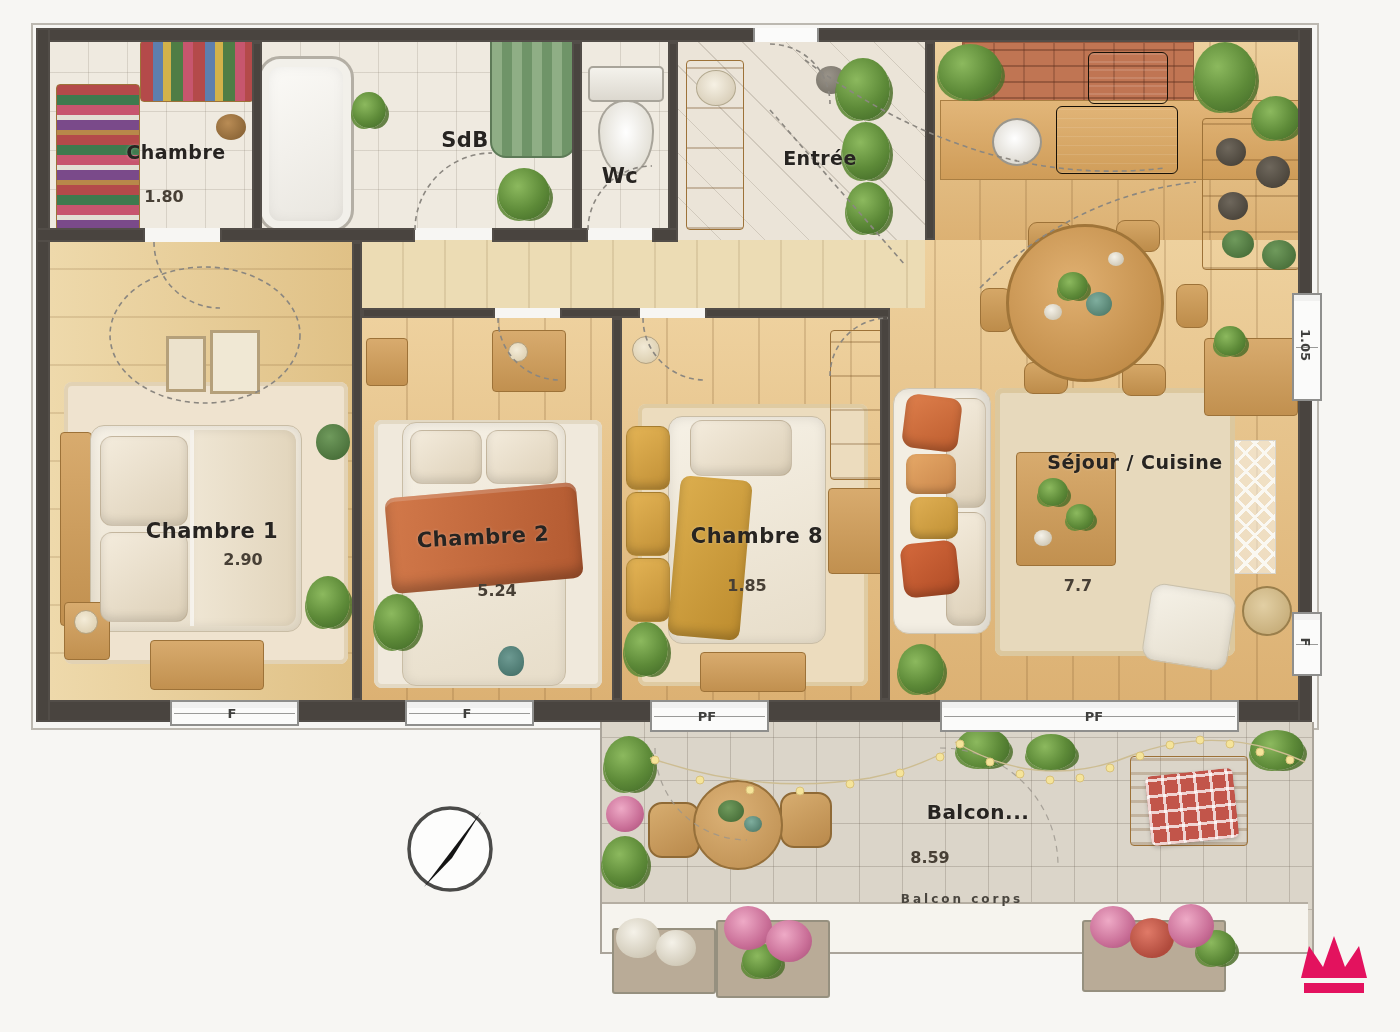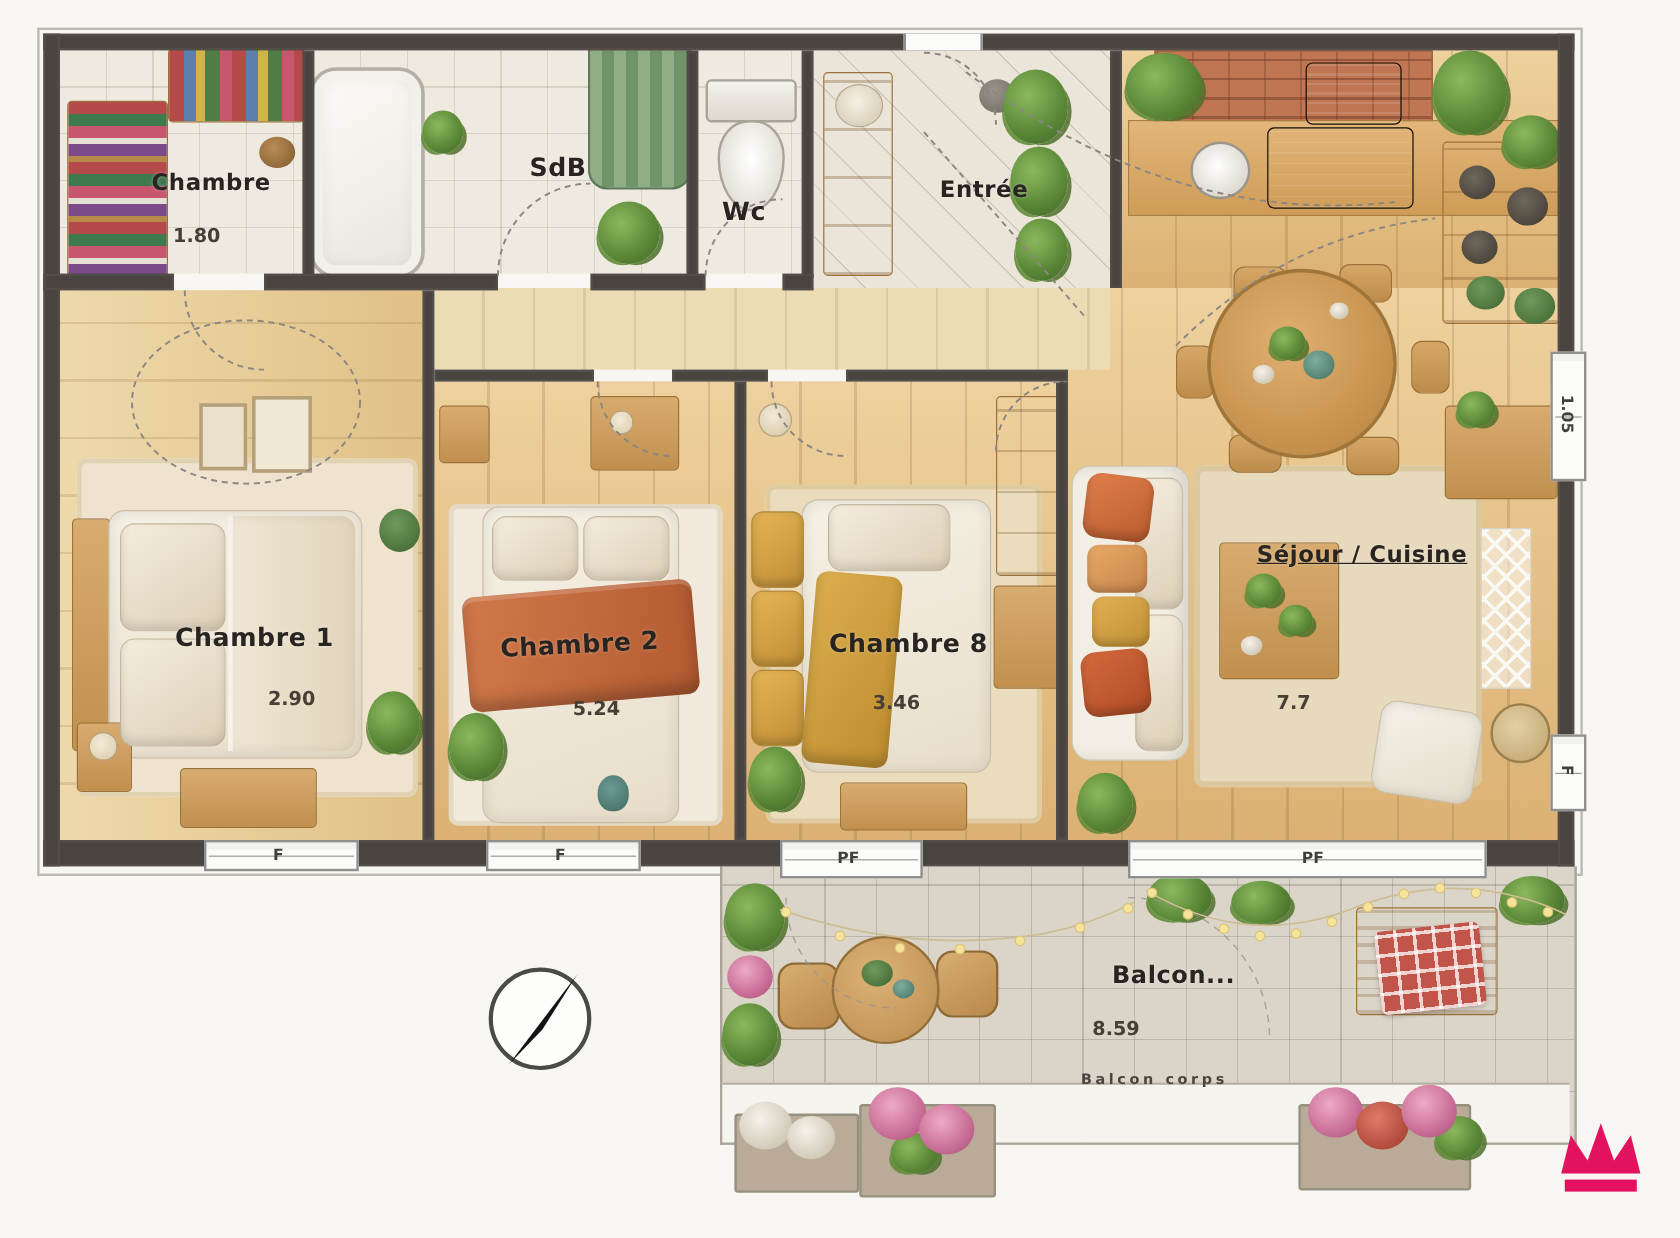--- a/index.html
+++ b/index.html
@@ -289,22 +289,22 @@
     <rect x="8" y="47" width="60" height="10" fill="#e3125e"></rect>
   </g>
 </svg>
 
 <div class="label" style="left:176px;top:152px;font-size:19px;">Chambre</div>
 <div class="dim" style="left:164px;top:196px;">1.80</div>
 <div class="label" style="left:465px;top:140px;">SdB</div>
 <div class="label" style="left:620px;top:176px;">Wc</div>
 <div class="label" style="left:820px;top:158px;font-size:19px;">Entrée</div>
 <div class="label" style="left:212px;top:531px;">Chambre 1</div>
-<div class="dim" style="left:243px;top:582px;text-align:center;">2.90</div>
+<div class="dim" style="left:243px;top:559px;text-align:center;">2.90</div>
 <div class="label" style="left:483px;top:537px;transform:translate(-50%,-50%) rotate(-3deg);">Chambre 2</div>
 <div class="dim" style="left:497px;top:590px;">5.24</div>
 <div class="label" style="left:757px;top:536px;">Chambre 8</div>
-<div class="dim" style="left:747px;top:585px;">3.46</div>
-<div class="label" style="left:1135px;top:462px;font-size:19px;text-decoration:underline;">Séjour / Cuisine</div>
+<div class="dim" style="left:747px;top:585px;">1.85</div>
+<div class="label" style="left:1135px;top:462px;font-size:19px;">Séjour / Cuisine</div>
 <div class="dim" style="left:1078px;top:585px;">7.7</div>
 <div class="label" style="left:978px;top:812px;font-size:20px;">Balcon...</div>
 <div class="dim" style="left:930px;top:857px;">8.59</div>
 <div class="note" style="left:962px;top:899px;">Balcon corps</div>
 
 </body></html>

